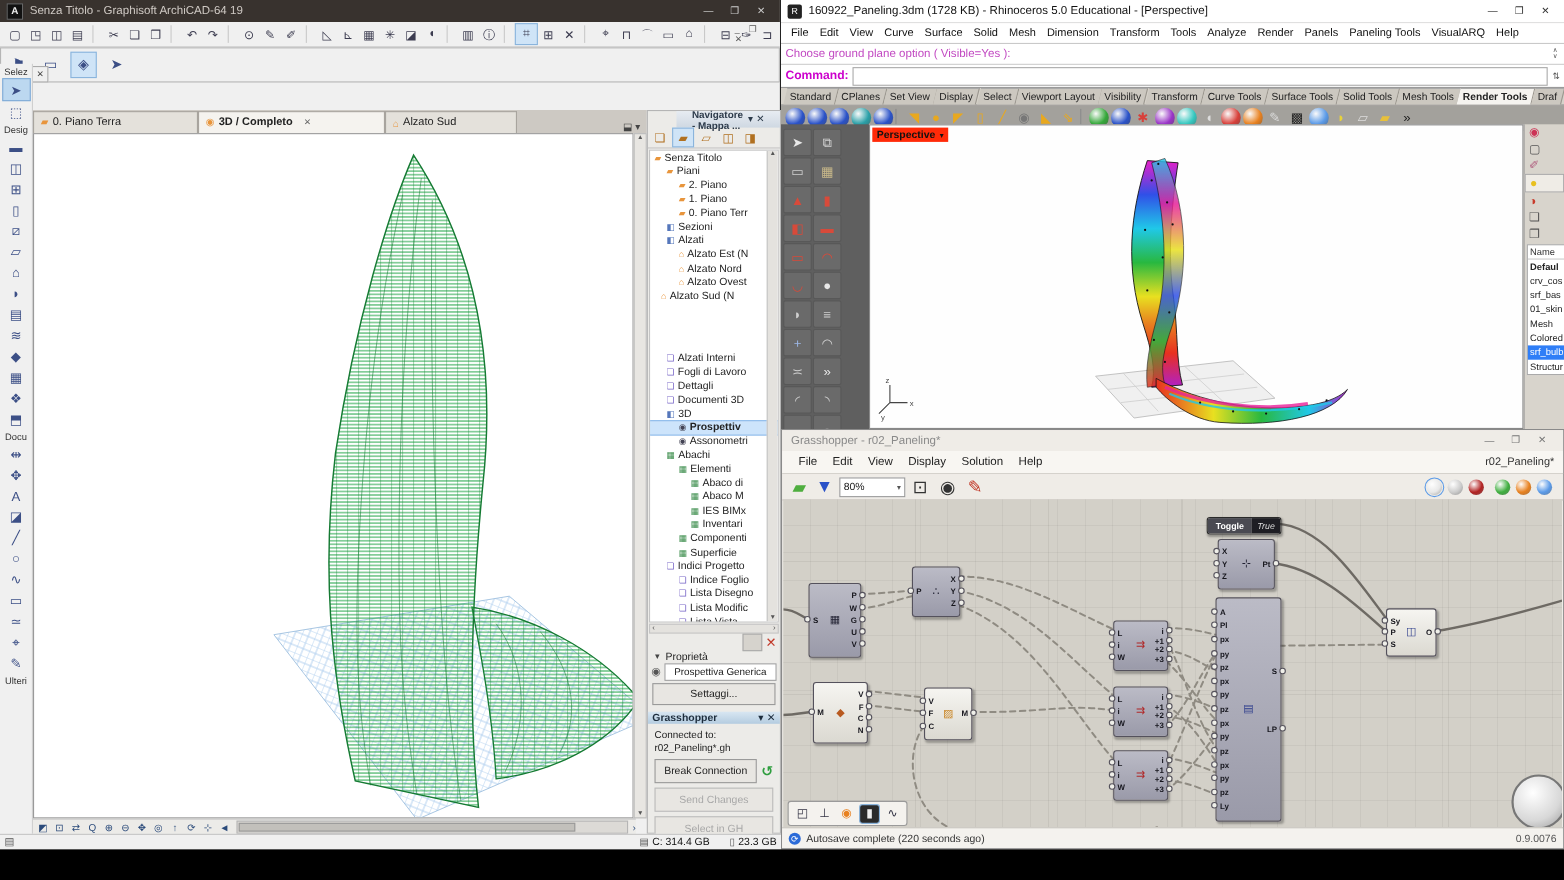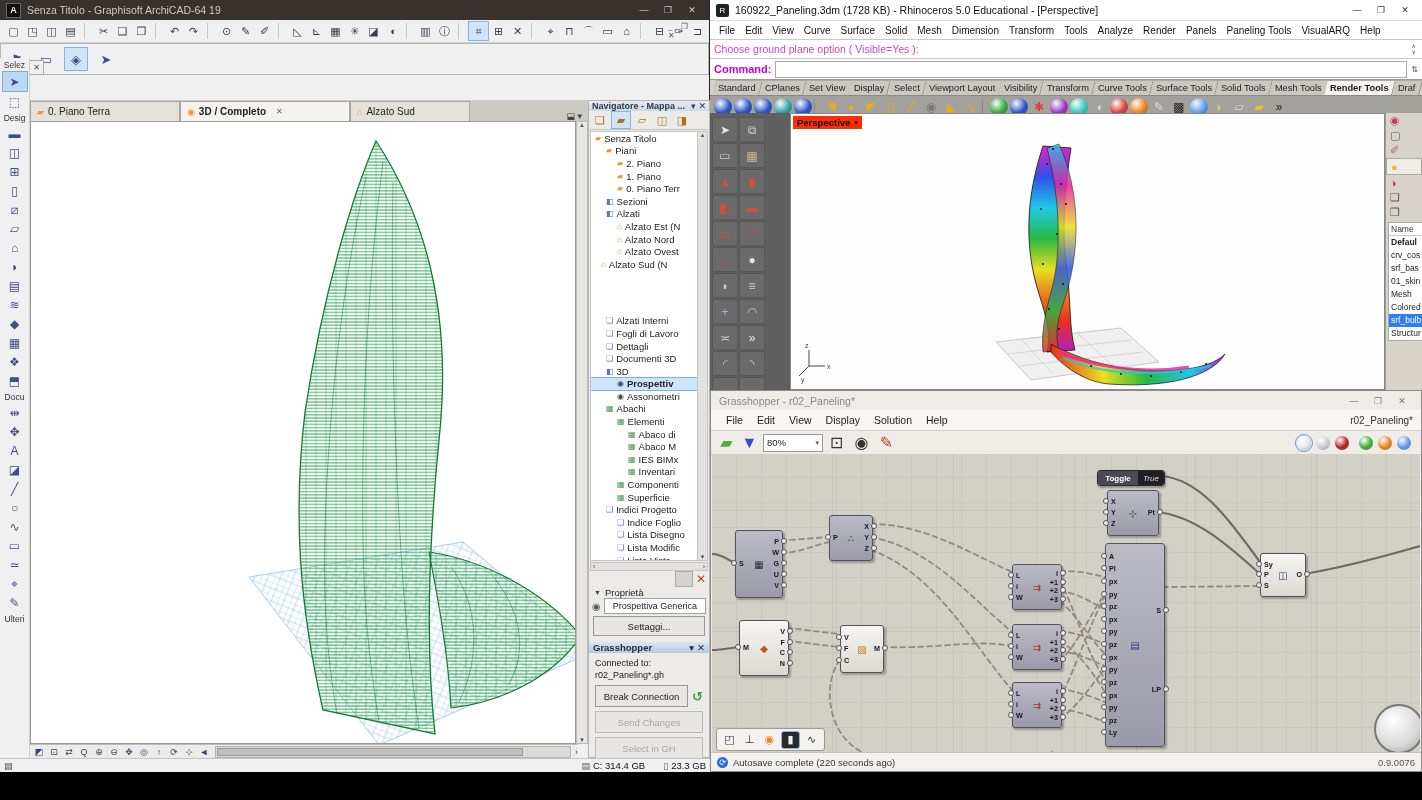--- a/index.html
+++ b/index.html
@@ -41,21 +41,21 @@
   .ac-tabmenu{margin-left:auto;font-size:9px;color:#444;padding:0 6px;}
   
   .ac-vp{left:30px;top:121px;width:546px;height:623px;background:#fff;border:1px solid #9a9a9a;box-sizing:border-box;overflow:hidden;}
   .ac-vscroll{left:576px;top:121px;width:12px;height:623px;background:#e8e6e2;border:1px solid #bbb;box-sizing:border-box;font-size:7px;color:#555;display:flex;flex-direction:column;justify-content:space-between;align-items:center;}
   .ac-navbar{left:30px;top:744px;width:546px;height:14px;background:#ecebe8;border-top:1px solid #bbb;display:flex;align-items:center;font-size:9px;color:#2a4a7a;gap:1px;padding-left:2px;}
   .ac-navbar .tb-ic{width:14px;height:12px;}
   .hscroll{flex:1;height:10px;background:#dcdad6;border:1px solid #b5b5b5;margin:0 3px;position:relative;}
   .hscroll .thumb{position:absolute;left:1px;top:1px;height:6px;width:86%;background:#c2c0bb;border:1px solid #9a9a9a;}
   
   .ac-nav{left:588px;top:100px;width:122px;height:658px;background:#ecebe8;border:1px solid #b5b5b5;box-sizing:border-box;display:flex;flex-direction:column;}
-  .nav-head{height:15px;background:linear-gradient(#e7ecf2,#cfd8e2);font-size:9px;font-weight:bold;color:#2c3a4a;display:flex;align-items:center;padding:0 3px;gap:3px;}
+  .nav-head{height:15px;background:linear-gradient(#e7ecf2,#cfd8e2);font-size:9px;font-weight:bold;color:#2c3a4a;display:flex;align-items:center;padding:0 14px;gap:3px;margin-left:26px;}
   .nav-tools{height:20px;display:flex;align-items:center;gap:2px;padding:0 2px;border-bottom:1px solid #c5c5c5;font-size:11px;color:#b07020;}
   .nav-tools .tb-ic{width:18px;height:16px;}
   .nav-tools .tb-ic.hl{background:#cfe4f7;border:1px solid #8ab4dc;}
   .nav-tree{flex:0 0 428px;background:#fff;border:1px solid #c5c5c5;margin:1px;overflow:hidden;position:relative;font-size:9.5px;color:#222;}
   .tree-item{height:12.6px;display:flex;align-items:center;white-space:nowrap;}
   .tree-item::before{font-size:8px;margin-right:3px;}
   .k-folder::before{content:"▰";color:#e8953c;}
   .k-house::before{content:"⌂";color:#e8953c;font-weight:bold;}
   .k-view::before{content:"◧";color:#5577bb;}
   .k-cam::before{content:"◉";color:#445;}
@@ -982,21 +982,21 @@
         <span class="port in" style="top: 83.375px;">py</span>
         <span class="port in" style="top: 96px;">pz</span>
         <span class="port in" style="top: 108.625px;">px</span>
         <span class="port in" style="top: 121.25px;">py</span>
         <span class="port in" style="top: 133.875px;">pz</span>
         <span class="port in" style="top: 146.5px;">px</span>
         <span class="port in" style="top: 159.125px;">py</span>
         <span class="port in" style="top: 171.75px;">pz</span>
         <span class="port in" style="top: 184.375px;">Ly</span>
         <span class="port out" style="top: 62.3333px;">S</span>
-        <span class="port out" style="top: 141px;">LP</span>
+        <span class="port out" style="top: 114px;">LP</span>
         <span class="nicon" style="color: rgb(42, 58, 138);">▤</span>
       </div>
       <div class="gh-node white" style="left: 548px; top: 99px; width: 44px; height: 42px;">
         <span class="port in" style="top: 5.5px;">Sy</span>
         <span class="port in" style="top: 16px;">P</span>
         <span class="port in" style="top: 26.5px;">S</span>
         <span class="port out" style="top: 16px;">O</span>
         <span class="nicon" style="color: rgb(42, 58, 138);">◫</span>
       </div>
     </div>

